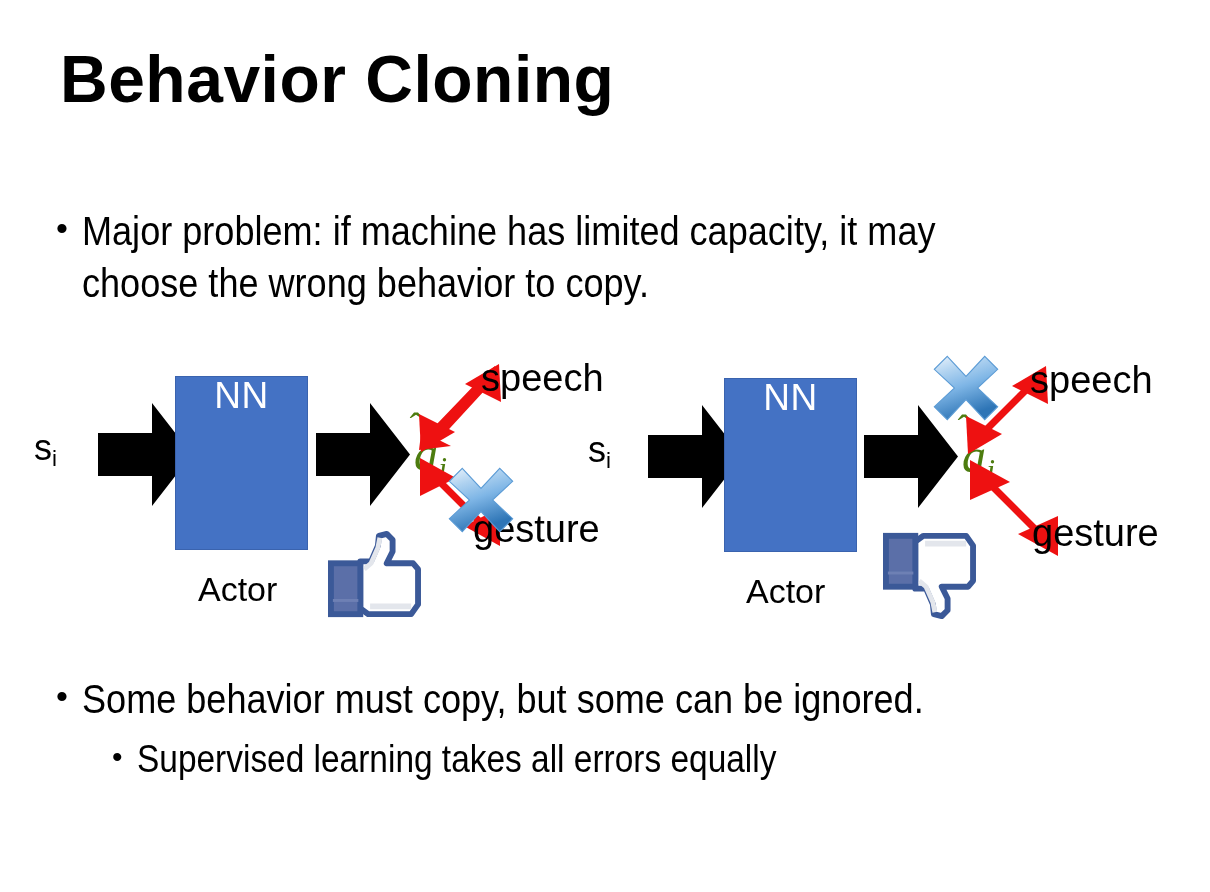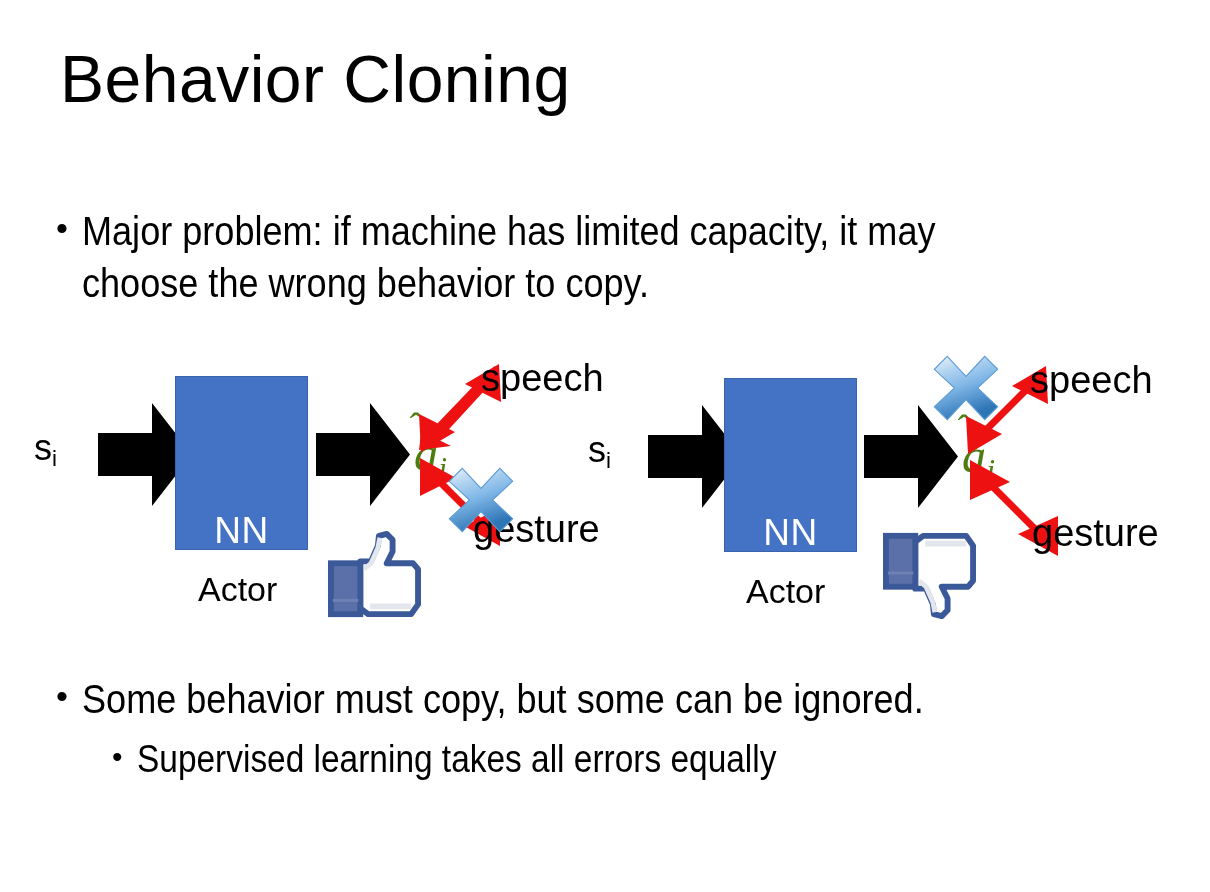--- a/index.html
+++ b/index.html
@@ -16,21 +16,21 @@
     color: #000000;
   }
 
   
   #slide-title {
     position: absolute;
     left: 60px;
     top: 44px;
     font-family: "Liberation Sans", sans-serif;
     font-size: 66px;
-    font-weight: 400;
+    font-weight: 700;
     letter-spacing: 0.5px;
     line-height: 1.08;
     color: #000000;
     white-space: nowrap;
   }
 
   
   .bullet-row {
     position: absolute;
     display: flex;
@@ -95,21 +95,21 @@
     top: 0.28em;
   }
 
   .black-arrow { position: absolute; }
 
   .nn-box {
     position: absolute;
     background: #4472C4;
     border: 1px solid #3A63AE;
     display: flex;
-    align-items: flex-end;
+    align-items: flex-start;
     justify-content: center;
   }
   .nn-box-label {
     color: #ffffff;
     font-family: "Liberation Sans", sans-serif;
     font-size: 37px;
     line-height: 1;
     letter-spacing: 0.5px;
   }
 

